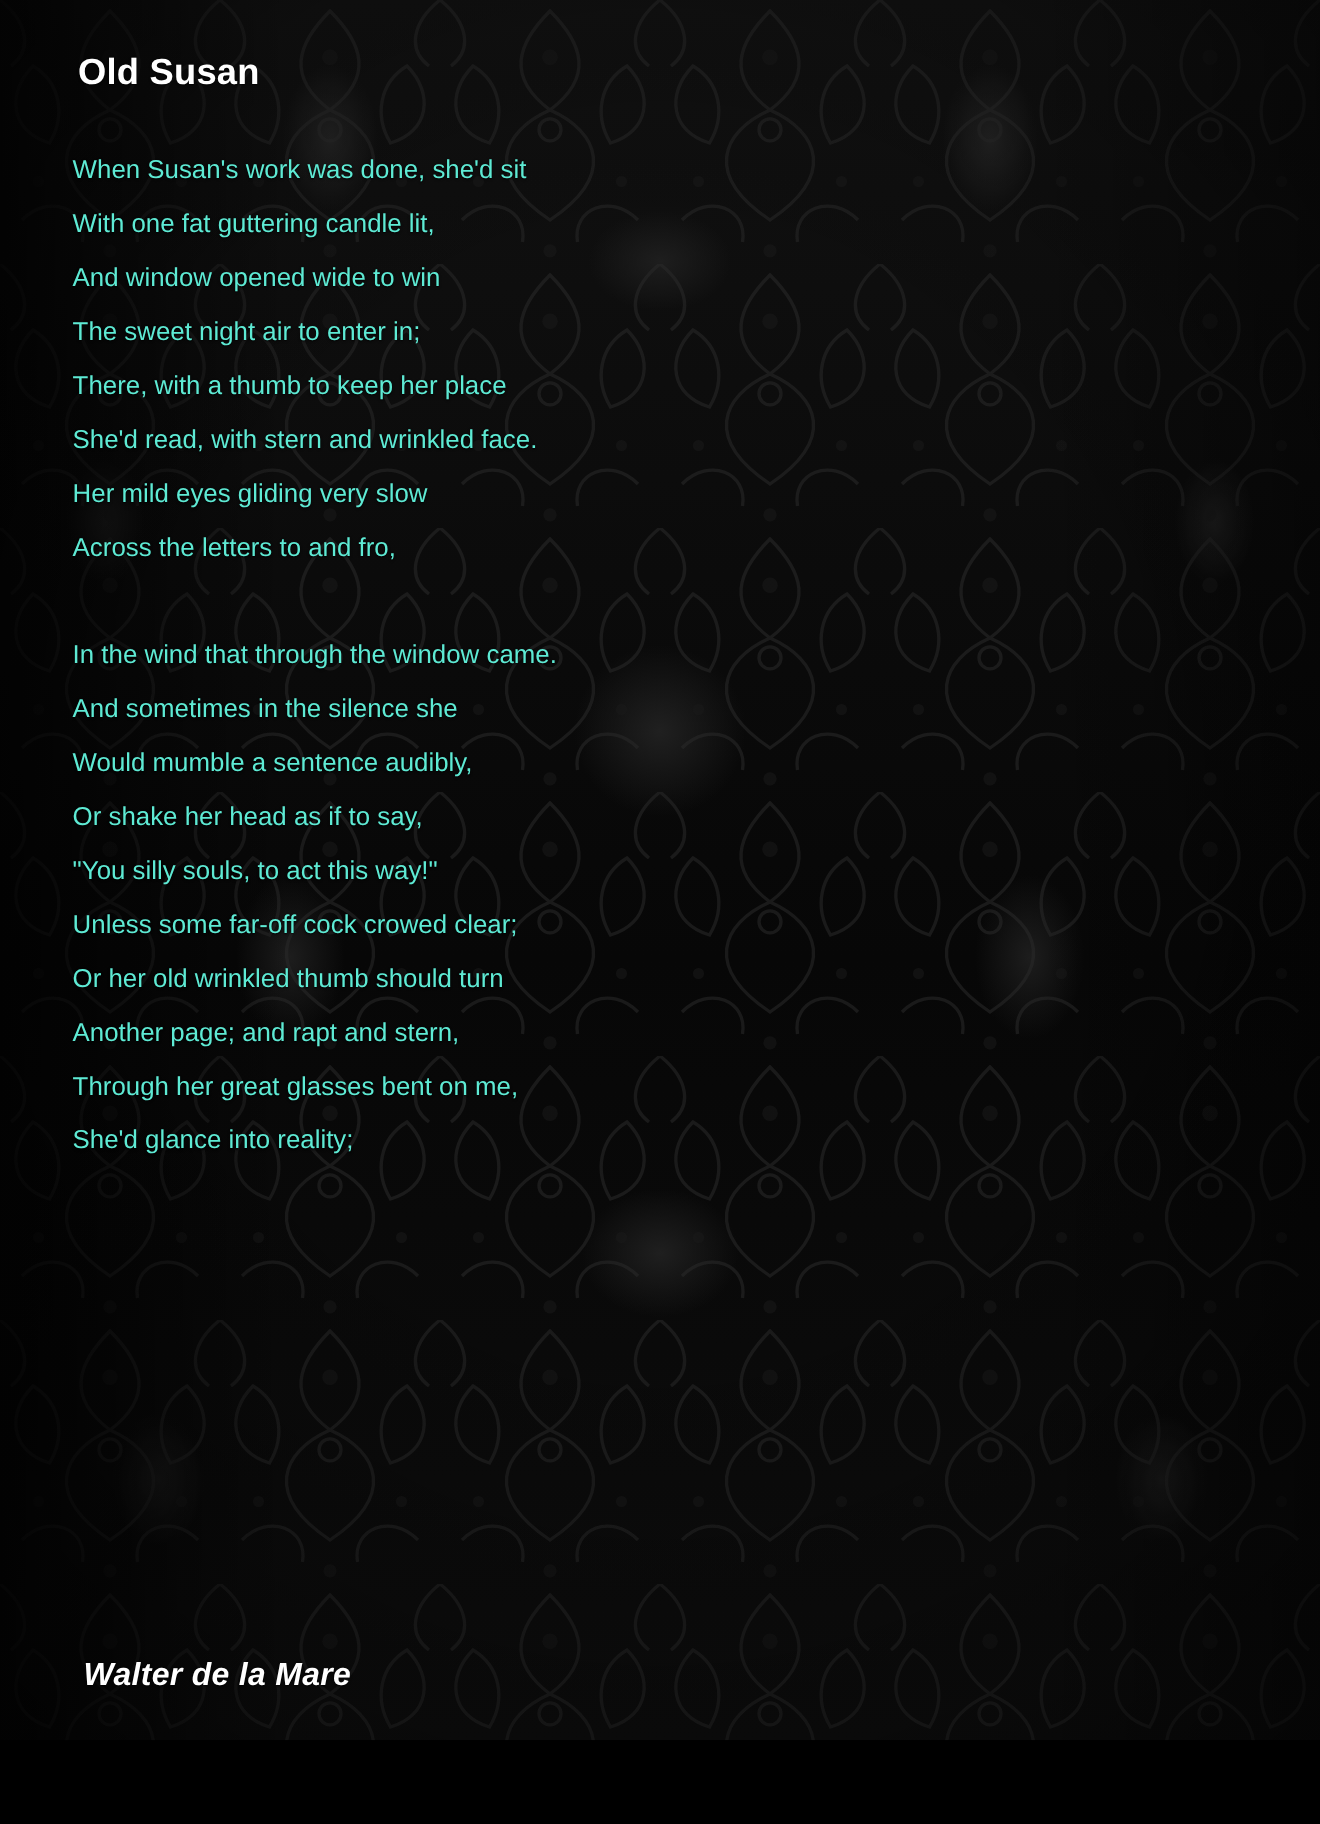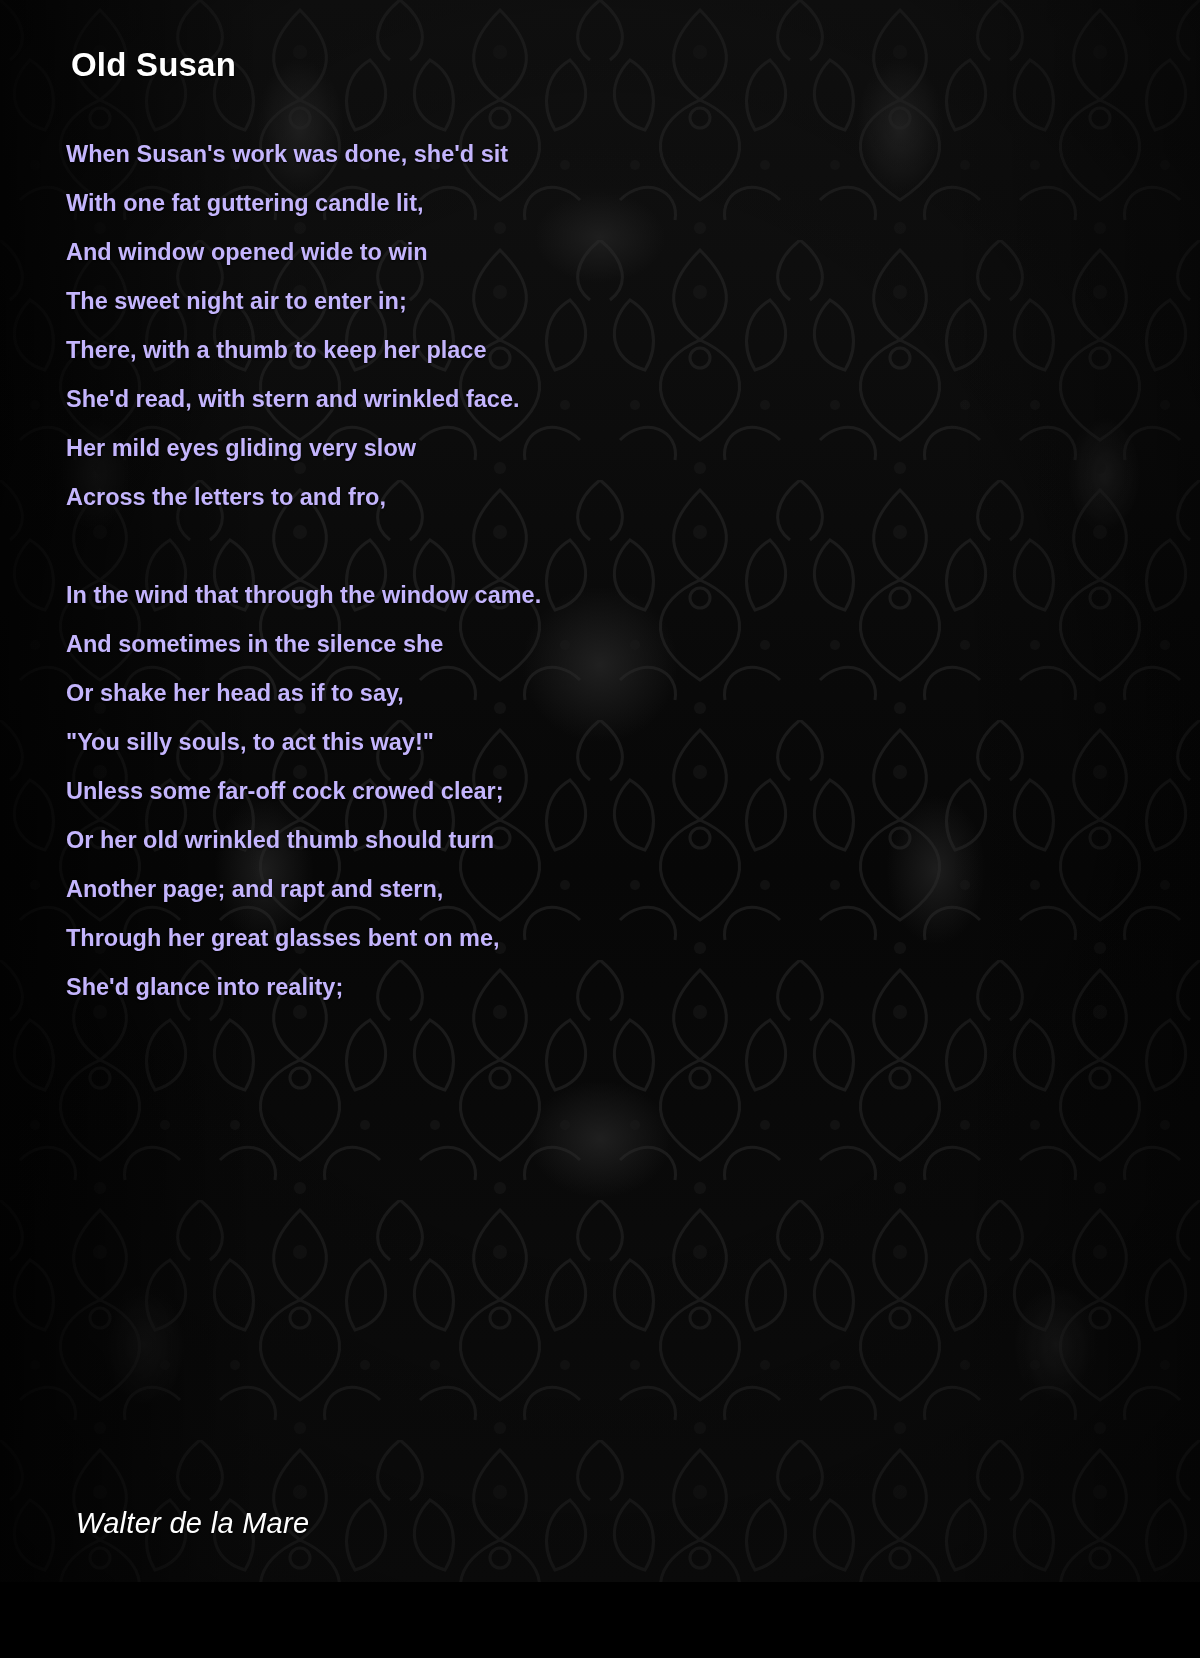--- a/index.html
+++ b/index.html
@@ -64,35 +64,35 @@
     margin: 0 0 46px 5px;
     text-shadow: 0 1px 2px rgba(0,0,0,0.9);
   }
   .stanza {
     margin: 0 0 49px 0;
   }
   .stanza:last-of-type {
     margin-bottom: 0;
   }
   .poem-line {
-    color: #c4b5fd;
+    color: #5eead4;
     font-size: 23.5px;
-    font-weight: bold;
+    font-weight: normal;
     line-height: 49px;
     white-space: pre;
     text-shadow: 0 1px 2px rgba(0,0,0,0.9);
   }
   .author {
     position: absolute;
     left: 76px;
     bottom: 42px;
     color: #ffffff;
     font-size: 29px;
     font-style: italic;
-    font-weight: normal;
+    font-weight: bold;
     letter-spacing: 0.3px;
     text-shadow: 0 1px 2px rgba(0,0,0,0.9);
   }
 </style>
 </head>
 <body>
 
 <div class="page">
 
   <div class="bg-layer"></div>
@@ -135,20 +135,21 @@
       <div class="poem-line">The sweet night air to enter in;</div>
       <div class="poem-line">There, with a thumb to keep her place</div>
       <div class="poem-line">She'd read, with stern and wrinkled face.</div>
       <div class="poem-line">Her mild eyes gliding very slow</div>
       <div class="poem-line">Across the letters to and fro,</div>
     </div>
 
     <div class="stanza">
       <div class="poem-line">In the wind that through the window came.</div>
       <div class="poem-line">And sometimes in the silence she</div>
+      <div class="poem-line">Would mumble a sentence audibly,</div>
       <div class="poem-line">Or shake her head as if to say,</div>
       <div class="poem-line">"You silly souls, to act this way!"</div>
       <div class="poem-line">Unless some far-off cock crowed clear;</div>
       <div class="poem-line">Or her old wrinkled thumb should turn</div>
       <div class="poem-line">Another page; and rapt and stern,</div>
       <div class="poem-line">Through her great glasses bent on me,</div>
       <div class="poem-line">She'd glance into reality;</div>
     </div>
 
 

